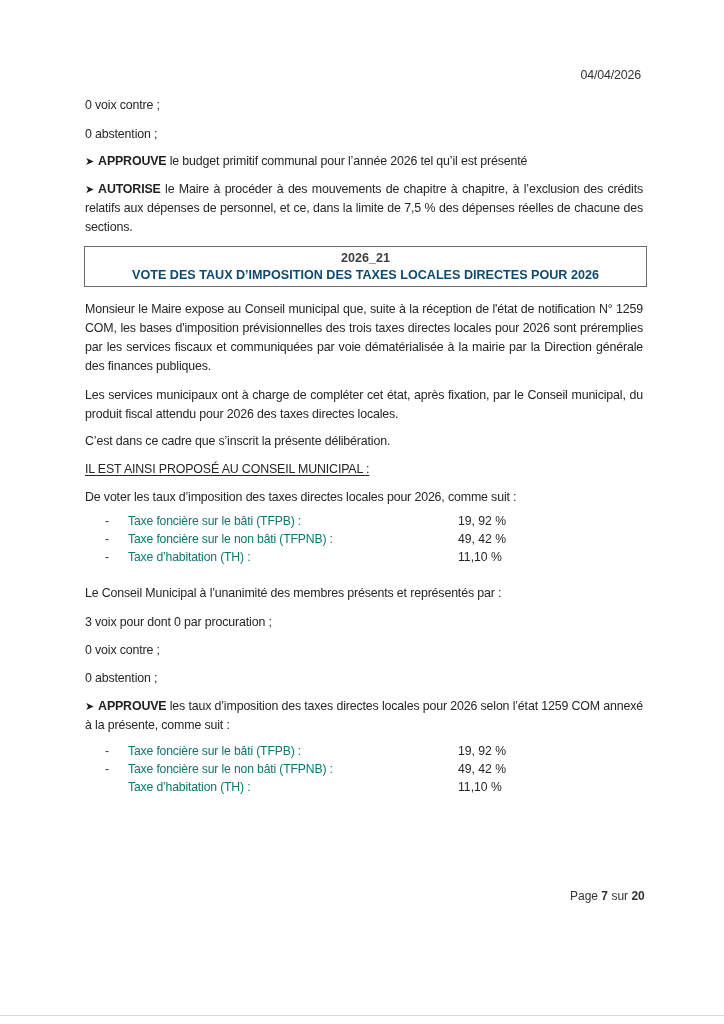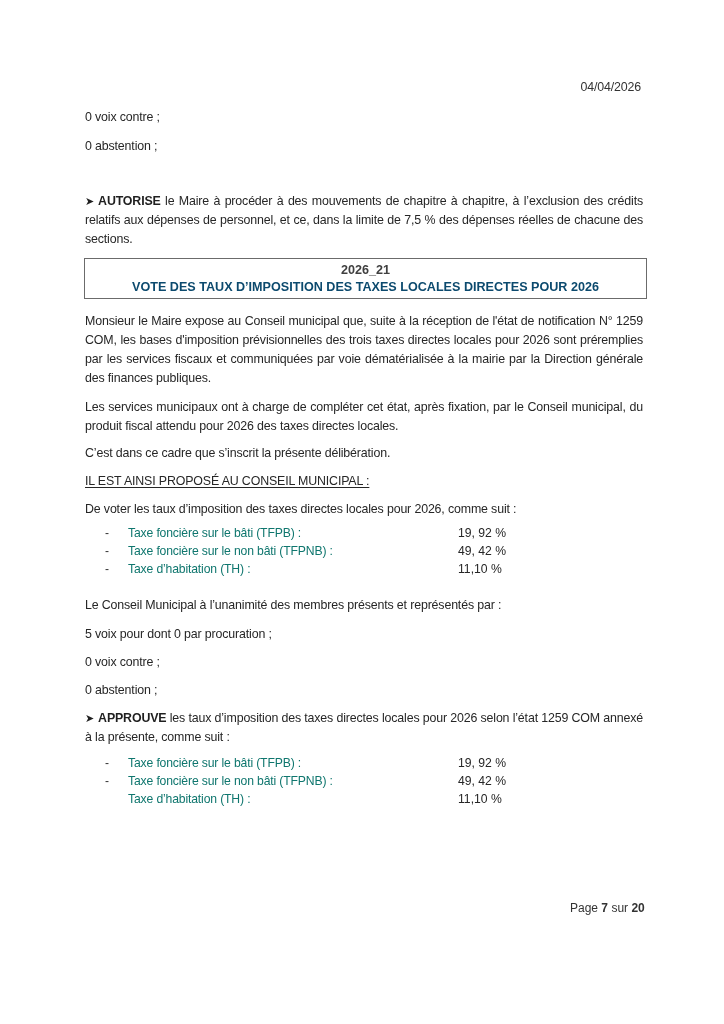--- a/index.html
+++ b/index.html
@@ -1,18 +1,18 @@
 <!DOCTYPE html>
 <html><head>
 <meta charset="utf-8">
 <style>
   html, body { margin:0; padding:0; background:#ffffff; }
   body { width:724px; height:1024px; position:relative; overflow:hidden;
          font-family:"Liberation Sans", "DejaVu Sans", sans-serif; color:#222; }
-  .page { position:absolute; left:0; top:16px; width:724px; height:784px; }
+  .page { position:absolute; left:0; top:4px; width:724px; height:784px; }
   .abs { position:absolute; }
   .txt { font-size:12.4px; line-height:19px; color:#262626; white-space:nowrap; letter-spacing:-0.15px; }
   .para { position:absolute; left:85px; width:558px; font-size:12.4px; line-height:19px; color:#262626; text-align:justify; letter-spacing:-0.15px; }
   .date { right:83px; top:62px; font-size:12.4px; color:#333; }
   b.kw { font-weight:bold; color:#1f1f1f; }
   .arrow { font-weight:bold; font-size:11px; margin-right:4px; color:#1f1f1f; }
   .box { position:absolute; left:84px; top:242px; width:563px; height:41px; border:1px solid #6b6b6b; box-sizing:border-box; text-align:center; }
   .box-num { font-weight:bold; font-size:12.6px; line-height:17px; margin-top:3px; color:#404040; }
   .box-title { font-weight:bold; font-size:12.6px; line-height:17px; color:#0c4a6e; }
   .underline { text-decoration:underline; text-underline-offset:2px; }
@@ -26,20 +26,23 @@
 </head>
 <body>
 
 <div class="page">
 
   <div class="abs txt date">04/04/2026</div>
 
   <div class="abs txt" style="left:85px; top:92px;">0 voix contre ;</div>
   <div class="abs txt" style="left:85px; top:121px;">0 abstention ;</div>
 
+  <div class="para" style="top:148px;">
+    <span class="arrow">➤</span><b class="kw">APPROUVE</b><span> le budget primitif communal pour l’année 2026 tel qu’il est présenté</span>
+  </div>
 
   <div class="para" style="top:176px;">
     <span class="arrow">➤</span><b class="kw">AUTORISE</b><span> le Maire à procéder à des mouvements de chapitre à chapitre, à l’exclusion des crédits relatifs aux dépenses de personnel, et ce, dans la limite de 7,5 % des dépenses réelles de chacune des sections.</span>
   </div>
 
   <div class="box">
     <div class="box-num">2026_21</div>
     <div class="box-title">VOTE DES TAUX D’IMPOSITION DES TAXES LOCALES DIRECTES POUR 2026</div>
   </div>
 
@@ -62,21 +65,21 @@
       <span class="li-val" style="top:528px;">49, 42 %</span>
     </div>
     <div>
       <span class="li-dash" style="top:546px;">-</span>
       <span class="li-label" style="top:546px;">Taxe d’habitation (TH) :</span>
       <span class="li-val" style="top:546px;">11,10 %</span>
     </div>
   </div>
 
   <div class="abs txt" style="left:85px; top:580px;">Le Conseil Municipal à l’unanimité des membres présents et représentés par :</div>
-  <div class="abs txt" style="left:85px; top:609px;">5 voix pour dont 0 par procuration ;</div>
+  <div class="abs txt" style="left:85px; top:609px;">3 voix pour dont 0 par procuration ;</div>
   <div class="abs txt" style="left:85px; top:637px;">0 voix contre ;</div>
   <div class="abs txt" style="left:85px; top:665px;">0 abstention ;</div>
 
   <div class="para" style="top:693px;">
     <span class="arrow">➤</span><b class="kw">APPROUVE</b><span> les taux d’imposition des taxes directes locales pour 2026 selon l’état 1259 COM annexé à la présente, comme suit :</span>
   </div>
 
   <div>
     <div>
       <span class="li-dash" style="top:740px;">-</span>

